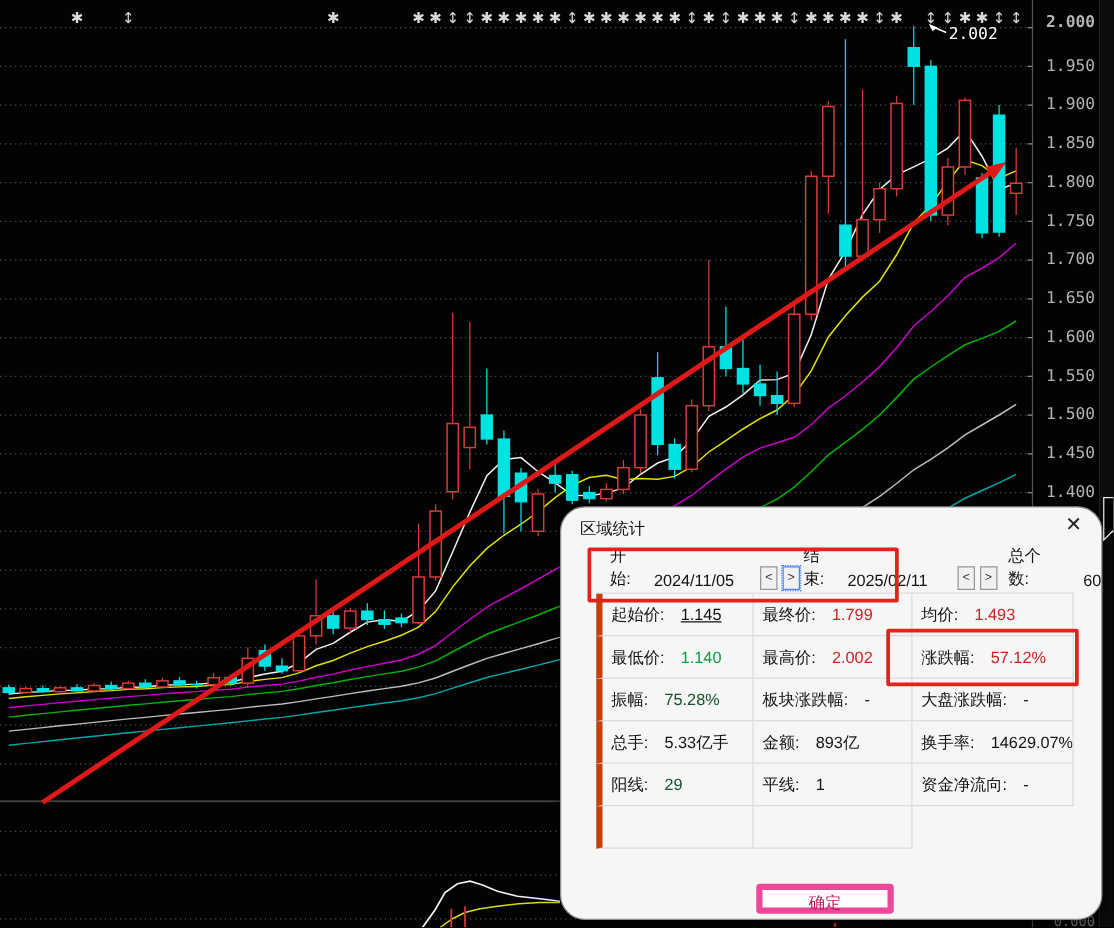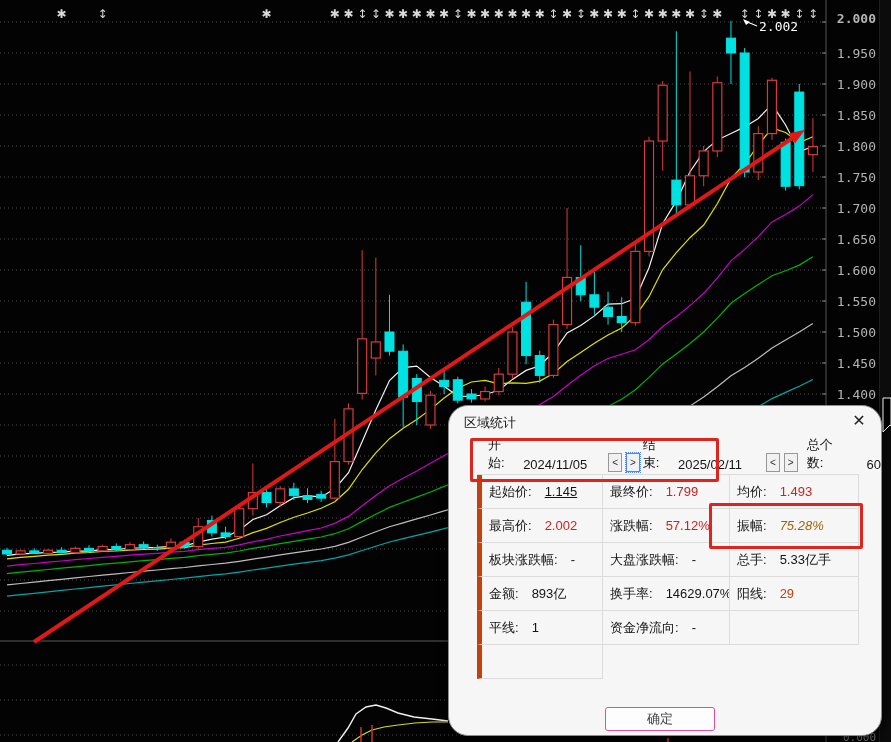--- a/index.html
+++ b/index.html
@@ -32,22 +32,22 @@
   #hl-dates{left:21px;top:32px;width:243px;height:38px;}
   #hl-change{left:260px;top:97px;width:148px;height:40px;}
   #stats-grid{position:absolute;left:28px;top:68px;width:382px;height:204px;
               display:grid;grid-template-columns:126px 127px 129px;grid-auto-rows:34px;
               border-top:1px solid #dcdcdc;}
   .stat-cell{border-bottom:1px solid #dcdcdc;border-right:1px solid #dcdcdc;display:flex;
              align-items:center;padding-left:7px;overflow:hidden;white-space:nowrap;}
   .stat-cell:nth-child(3n+1){border-left:5px solid #c2410c;}
   .stat-cell .sv{margin-left:13px;}
   #ok-button{position:absolute;left:156px;top:301px;width:110px;height:24px;background:#fdfdfd;
-             border:1px solid #ec4899;border-radius:3px;font:13px "Liberation Sans",sans-serif;
-             color:#404040;cursor:pointer;}
+             border:5px solid #ec4899;border-radius:3px;font:13px "Liberation Sans",sans-serif;
+             color:#be185d;cursor:pointer;}
   #cursor{position:absolute;left:878px;top:396px;z-index:9;}
 </style>
 </head>
 <body>
 
 <div id="screen">
 
   <svg id="chart-svg" width="891" height="742">
       <line x1="0" y1="22" x2="826" y2="22" stroke="#4d4d4d" stroke-width="1" stroke-dasharray="1 3"></line>
       <line x1="0" y1="53" x2="826" y2="53" stroke="#4d4d4d" stroke-width="1" stroke-dasharray="1 3"></line>
@@ -310,30 +310,34 @@
         </div>
         <div class="stat-cell">
           <span>最终价:</span>
           <span class="sv" style="color: rgb(204, 34, 34);">1.799</span>
         </div>
         <div class="stat-cell">
           <span>均价:</span>
           <span class="sv" style="color: rgb(204, 34, 34);">1.493</span>
         </div>
         <div class="stat-cell">
+          <span>最低价:</span>
+          <span class="sv" style="color: rgb(14, 154, 62);">1.140</span>
+        </div>
+        <div class="stat-cell">
           <span>最高价:</span>
           <span class="sv" style="color: rgb(204, 34, 34);">2.002</span>
         </div>
         <div class="stat-cell">
           <span>涨跌幅:</span>
           <span class="sv" style="color: rgb(204, 34, 34);">57.12%</span>
         </div>
         <div class="stat-cell">
           <span>振幅:</span>
-          <span class="sv" style="color: #a16207; font-style: italic;">75.28%</span>
+          <span class="sv" style="color: #14532d;">75.28%</span>
         </div>
         <div class="stat-cell">
           <span>板块涨跌幅:</span>
           <span class="sv" style="color: rgb(20, 20, 20);">-</span>
         </div>
         <div class="stat-cell">
           <span>大盘涨跌幅:</span>
           <span class="sv" style="color: rgb(20, 20, 20);">-</span>
         </div>
         <div class="stat-cell">
@@ -343,21 +347,21 @@
         <div class="stat-cell">
           <span>金额:</span>
           <span class="sv" style="color: rgb(20, 20, 20);">893亿</span>
         </div>
         <div class="stat-cell">
           <span>换手率:</span>
           <span class="sv" style="color: rgb(20, 20, 20);">14629.07%</span>
         </div>
         <div class="stat-cell">
           <span>阳线:</span>
-          <span class="sv" style="color: #c2410c;">29</span>
+          <span class="sv" style="color: #14532d;">29</span>
         </div>
         <div class="stat-cell">
           <span>平线:</span>
           <span class="sv" style="color: rgb(20, 20, 20);">1</span>
         </div>
         <div class="stat-cell">
           <span>资金净流向:</span>
           <span class="sv" style="color: rgb(20, 20, 20);">-</span>
         </div>
         <div class="stat-cell"></div>

